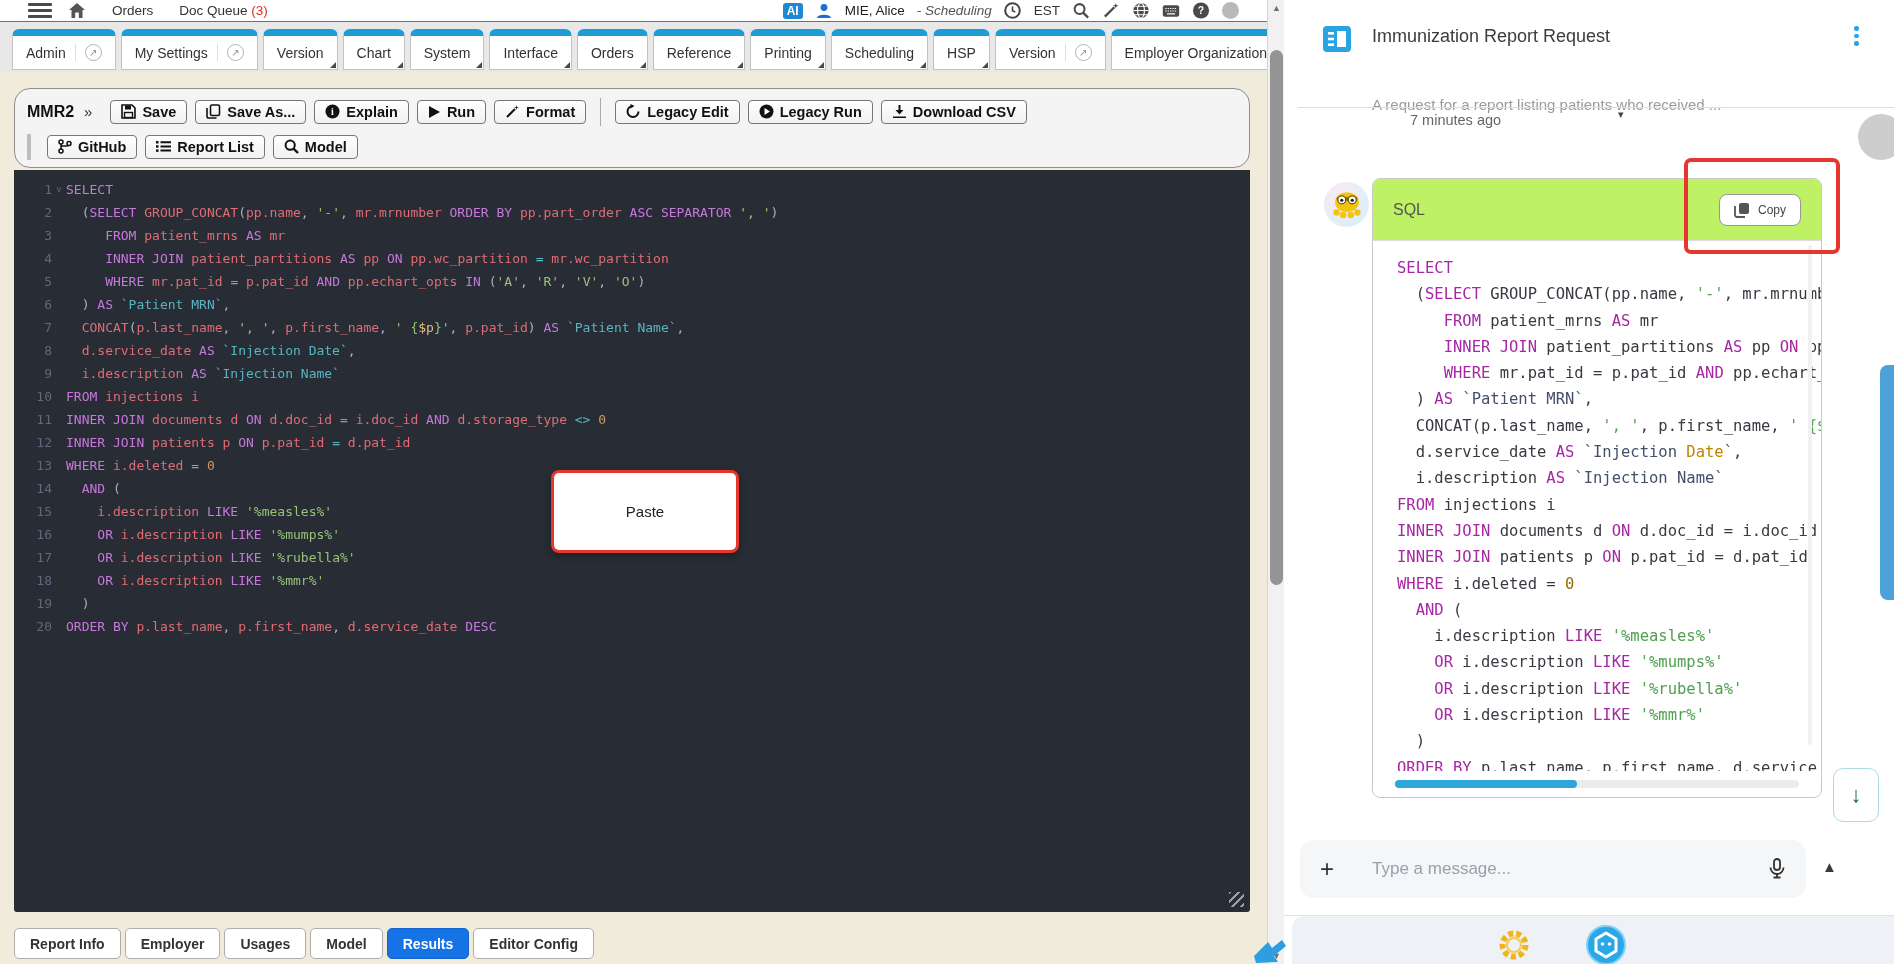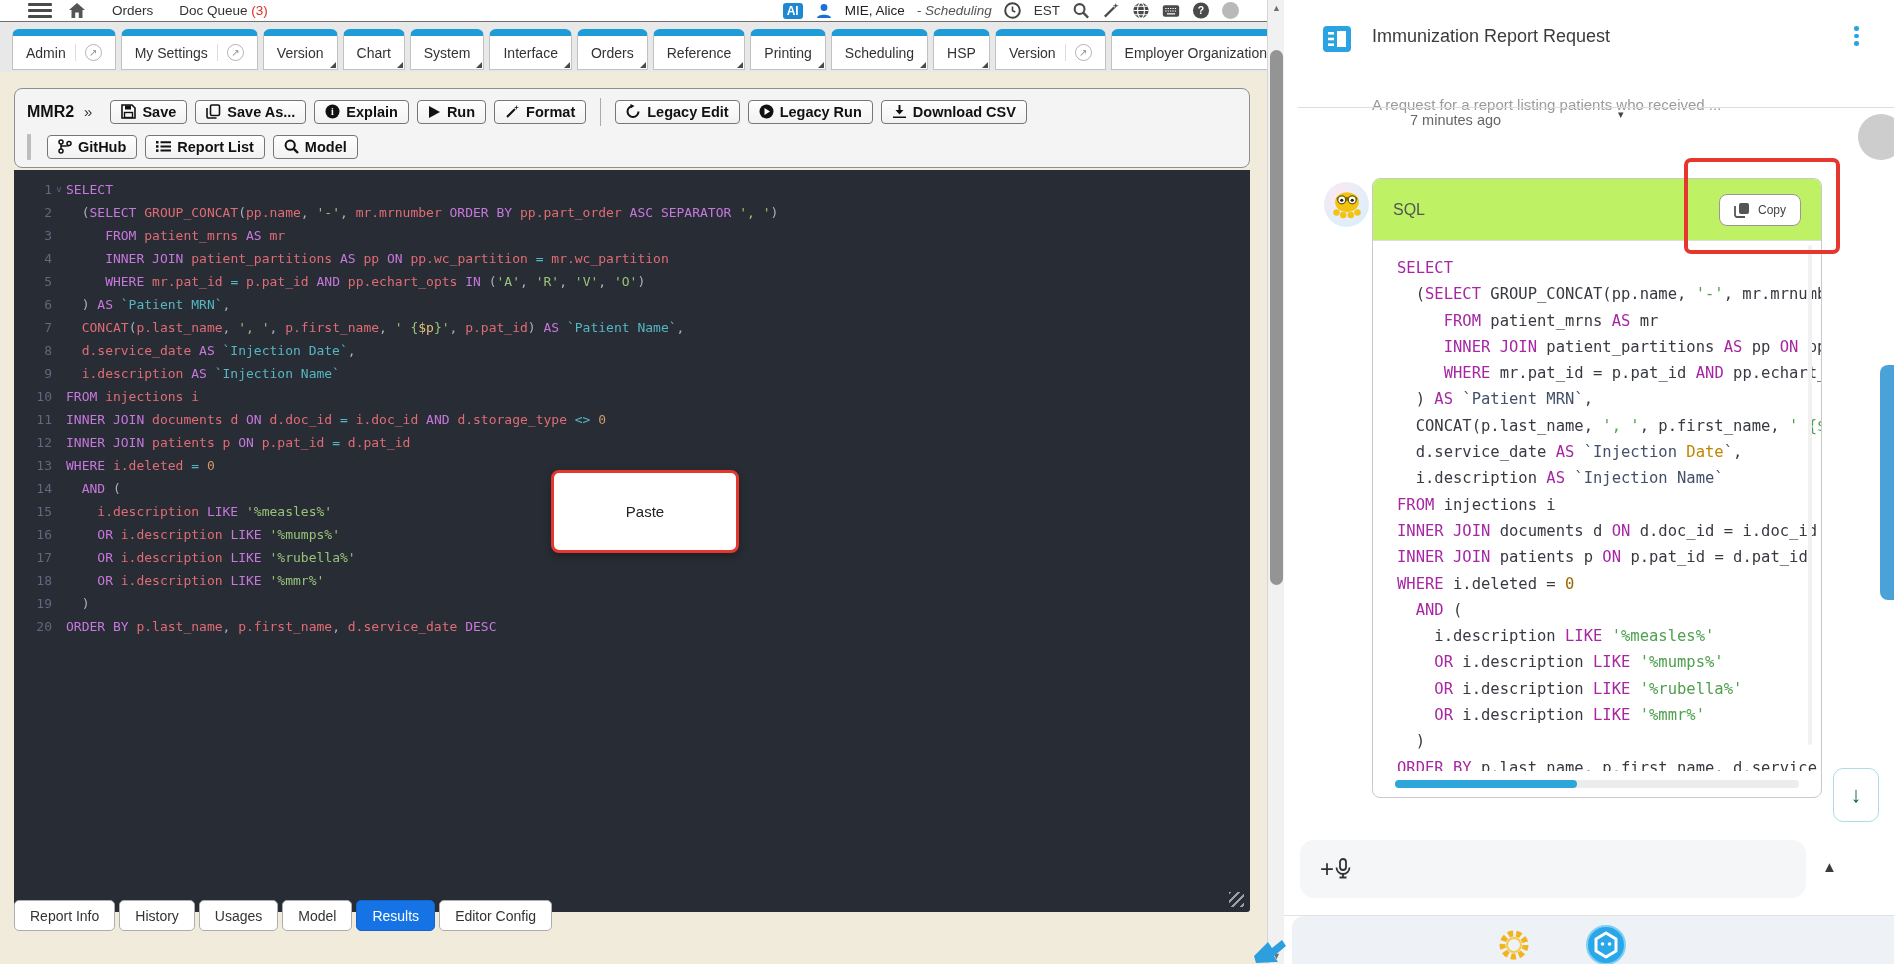--- a/index.html
+++ b/index.html
@@ -28,21 +28,21 @@
   .navtab { position:relative; display:inline-flex; align-items:center; height:41px; background:#fff;
     border:1px solid #c2c2c2; border-top:7px solid #1e9cd7; border-radius:7px 7px 0 0;
     padding:0 13px; font-size:14px; color:#333; cursor:pointer; flex:0 0 auto; }
   .navtab.menu::after { content:""; position:absolute; right:1px; bottom:1px;
     border-left:6px solid transparent; border-bottom:6px solid #4a4a4a; }
   .navtab .ext { margin-left:9px; padding-left:9px; border-left:1px solid #ddd; display:inline-flex; }
   .navtab .ext i { width:17px; height:17px; border:1px solid #b3b3b3; border-radius:50%;
     font-style:normal; font-size:10px; color:#8a8a8a; display:flex; align-items:center; justify-content:center; }
 
   .toolbar-box { position:absolute; left:14px; top:88px; width:1236px; height:80px;
-    background:#f4f4f4; border:1px solid #8f8f8f; border-radius:8px; padding:7px 0 0 12px; }
+    background:#f4f4f4; border:1px solid #8f8f8f; border-radius:16px; padding:7px 0 0 12px; }
   .tb-row { display:flex; align-items:center; gap:8px; height:31px; }
   .tb-row + .tb-row { margin-top:4px; }
   .rpt-name { font-weight:bold; font-size:16px; color:#111; margin-right:2px; }
   .chev { font-size:15px; color:#333; margin-right:10px; cursor:pointer; }
   .btn { display:inline-flex; align-items:center; gap:6px; background:linear-gradient(#fff,#f1f1f1);
     border:1px solid #767676; border-radius:4px; padding:3px 10px; font-size:14.5px; font-weight:600;
     color:#111; cursor:pointer; white-space:nowrap; }
   .vsep { width:1px; height:28px; background:#aaa; margin:0 6px; }
   .grip { width:4px; height:26px; background:#bdbdbd; margin-right:8px; border-radius:1px; }
 
@@ -59,21 +59,21 @@
   .light .t-k{color:#a626a4}.light .t-i{color:#383a42}.light .t-s{color:#50a14f}
   .light .t-n{color:#986801}.light .t-o{color:#383a42}.light .t-p{color:#383a42}
   .light .t-b{color:#44506a}.light .t-t{color:#c18401}.light .t-v{color:#50a14f}
   .resize-handle { position:absolute; right:6px; bottom:5px; width:15px; height:15px;
     background:repeating-linear-gradient(135deg,#9aa0ab 0 2px,transparent 2px 6px); cursor:nwse-resize; }
 
   .paste-box { position:absolute; left:551px; top:470px; width:188px; height:83px; background:#fff;
     border:3px solid #e5372e; border-radius:8px; box-shadow:0 3px 8px rgba(0,0,0,.3);
     display:flex; align-items:center; justify-content:center; font-size:15px; color:#222; z-index:30; }
 
-  .bottom-tabs { position:absolute; left:14px; top:900px; display:flex; gap:4px; }
+  .bottom-tabs { position:absolute; left:14px; top:928px; display:flex; gap:4px;font-weight:bold; }
   .btab { height:31px; display:flex; align-items:center; padding:0 15px; background:#fff;
     border:1px solid #adadad; border-radius:5px; font-size:14px; color:#333; cursor:pointer; }
   .btab.active { background:#1673e6; border-color:#1265cf; color:#fff; }
 
   
   .v-scrollbar { position:absolute; left:1267px; top:0; width:17px; height:964px; background:#f1f1f1;
     border-left:1px solid #d6d6d6; z-index:10; }
   .v-scrollbar .arr { position:absolute; left:0; width:17px; height:16px; color:#6f6f6f; font-size:9px;
     display:flex; align-items:center; justify-content:center; cursor:pointer; }
   .v-scrollbar .thumb { position:absolute; left:2px; top:50px; width:13px; height:535px;
@@ -373,21 +373,21 @@
           <div class="code-line"><span class="ln">19</span><span class="fold"></span><span class="codetoks"><span class="t-p">  )</span></span></div>
           <div class="code-line"><span class="ln">20</span><span class="fold"></span><span class="codetoks"><span class="t-k">ORDER</span><span class="t-p"> </span><span class="t-k">BY</span><span class="t-p"> </span><span class="t-i">p.last_name</span><span class="t-p">, </span><span class="t-i">p.first_name</span><span class="t-p">, </span><span class="t-i">d.service_date</span><span class="t-p"> </span><span class="t-k">DESC</span></span></div>
         </div>
       <div class="resize-handle"></div>
     </div>
 
     <div class="paste-box">Paste</div>
 
     <div class="bottom-tabs" id="bottomtabs">
         <div class="btab">Report Info</div>
-        <div class="btab">History</div>
+        <div class="btab">Employer</div>
         <div class="btab">Usages</div>
         <div class="btab">Model</div>
         <div class="btab active">Results</div>
         <div class="btab">Editor Config</div>
       </div>
   </div>
 
   <div class="v-scrollbar">
     <div class="arr" style="top:0;">▲</div>
     <div class="thumb"></div>
@@ -450,20 +450,21 @@
         <div class="hthumb"></div>
       </div>
     </div>
 
     <div class="annotation-red"></div>
     <div class="edge-thumb"></div>
     <div class="down-btn">↓</div>
 
     <div class="msg-row">
       <span class="plus">+</span>
+      <input class="msg-input" placeholder="Type a message..." style="">
       <span class="icon16">
         <svg width="18" height="22" viewBox="0 0 18 22">
             <rect x="6" y="1" width="6" height="11" rx="3" fill="none" stroke="#333" stroke-width="1.8"></rect>
             <path d="M2.5 9.5 A6.5 6.5 0 0 0 15.5 9.5" fill="none" stroke="#333" stroke-width="1.8"></path>
             <path d="M9 16 V19 M5.5 19.5 H12.5" stroke="#333" stroke-width="1.8"></path>
           </svg>
       </span>
     </div>
     <span class="send-caret">▲</span>
 

